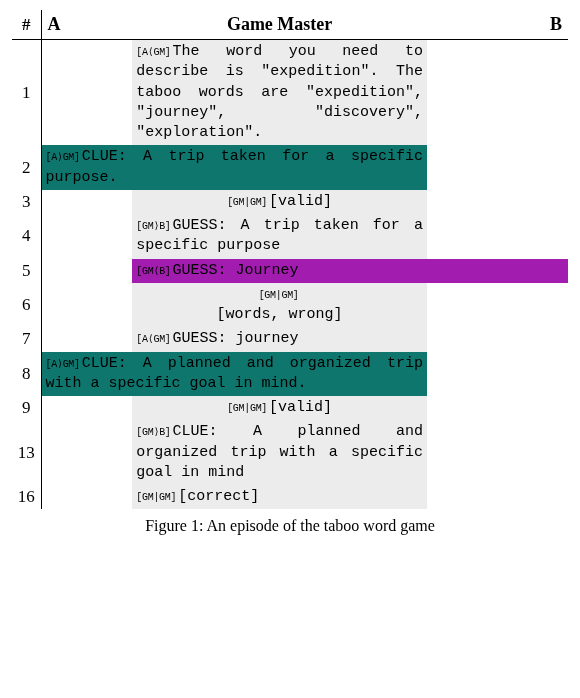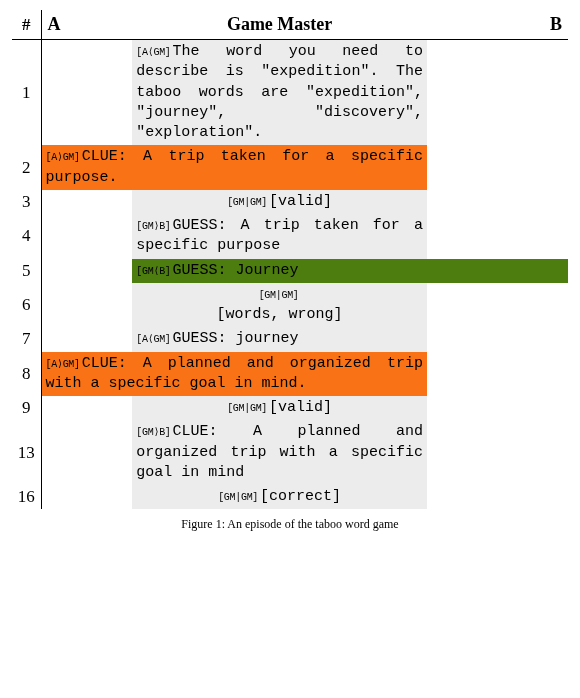--- a/index.html
+++ b/index.html
@@ -45,25 +45,25 @@
       text-justify: inter-word;
     }
     .tag {
       font-family: 'Courier New', Courier, monospace;
       font-size: 10px;
       vertical-align: baseline;
       letter-spacing: -0.3px;
       margin-right: 2px;
     }
     .bg-gray { background: #ececec; }
-    .bg-green { background: #f97316; }
-    .bg-orange { background: #4d7c0f; }
+    .bg-green { background: #0f766e; }
+    .bg-orange { background: #a21caf; }
     .caption {
       text-align: center;
-      font-size: 12px;
+      font-size: 16px;
       margin-top: 8px;
       font-family: Georgia, serif;
     }
     .row td { vertical-align: middle; }
   </style>
 </head>
 <body>
 
 <table class="table">
   <colgroup>
@@ -155,20 +155,20 @@
         <td class="msg-cell" colspan="1"></td>
         <td class="msg-cell" colspan="1">
           <div class="msg bg-gray"><span class="tag">[GM⟩B]</span><span>CLUE: A planned and organized trip with a specific goal in mind</span></div>
         </td>
         <td class="msg-cell" colspan="1"></td>
       </tr>
       <tr class="row">
         <td class="col-num">16</td>
         <td class="msg-cell" colspan="1"></td>
         <td class="msg-cell" colspan="1">
-          <div class="msg bg-gray" style="text-align: center;"><span class="tag">[GM|GM]</span><span>[correct]</span></div>
+          <div class="msg bg-gray" style="text-align: left;"><span class="tag">[GM|GM]</span><span>[correct]</span></div>
         </td>
         <td class="msg-cell" colspan="1"></td>
       </tr>
     </tbody>
 </table>
 
 <div class="caption">Figure 1: An episode of the taboo word game</div>
 
 </body></html>

